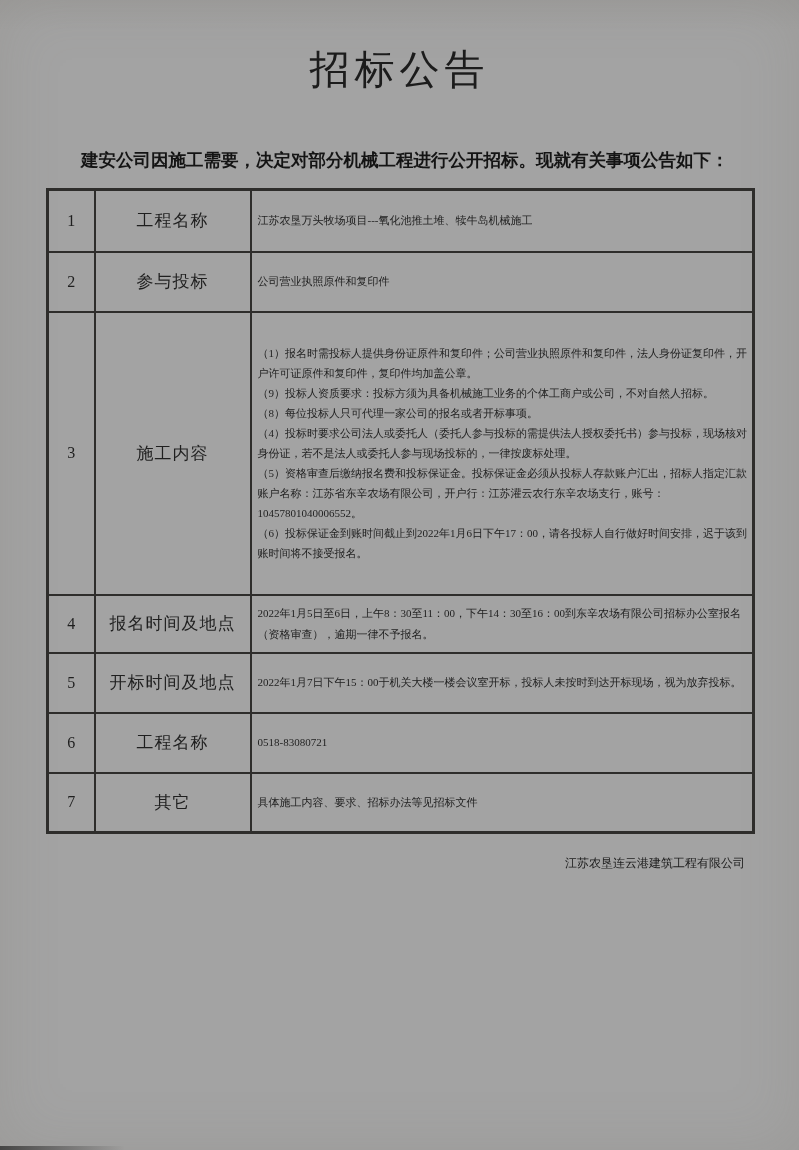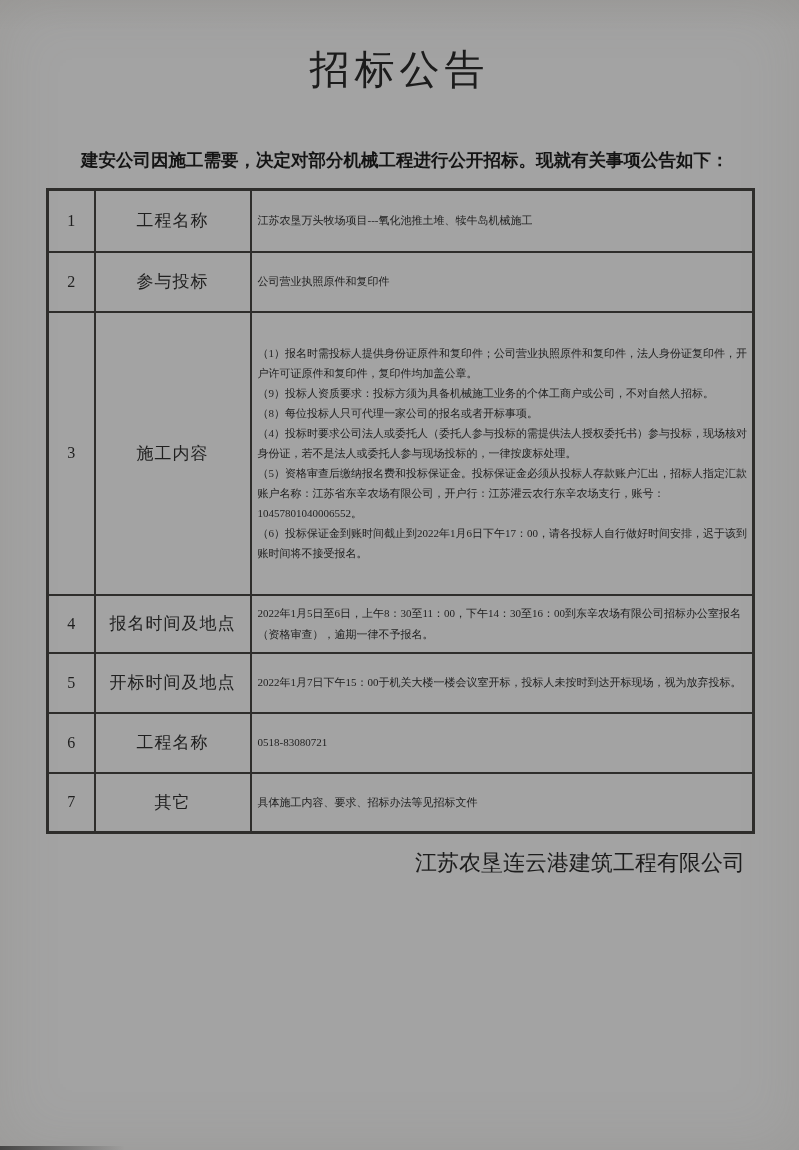--- a/index.html
+++ b/index.html
@@ -68,21 +68,21 @@
   tr.r3 td.content { vertical-align: middle; border-radius: 22px; }
   tr.r3 td.content p { line-height: 20px; }
   tr.r4 { height: 58px; }
   tr.r5 { height: 60px; }
   tr.r6 { height: 60px; }
   tr.r7 { height: 60px; }
   .footer {
     margin-top: 17px;
     padding-right: 54px;
     text-align: right;
-    font-size: 22px;
+    font-size: 12px;
     line-height: 24px;
     color: #1c1c1c;
   }
   .scan-mark {
     position: absolute;
     left: 0; bottom: 0;
     width: 125px; height: 4px;
     background: linear-gradient(to right, rgba(40,40,40,0.75), rgba(40,40,40,0));
   }
   .vignette-top {

